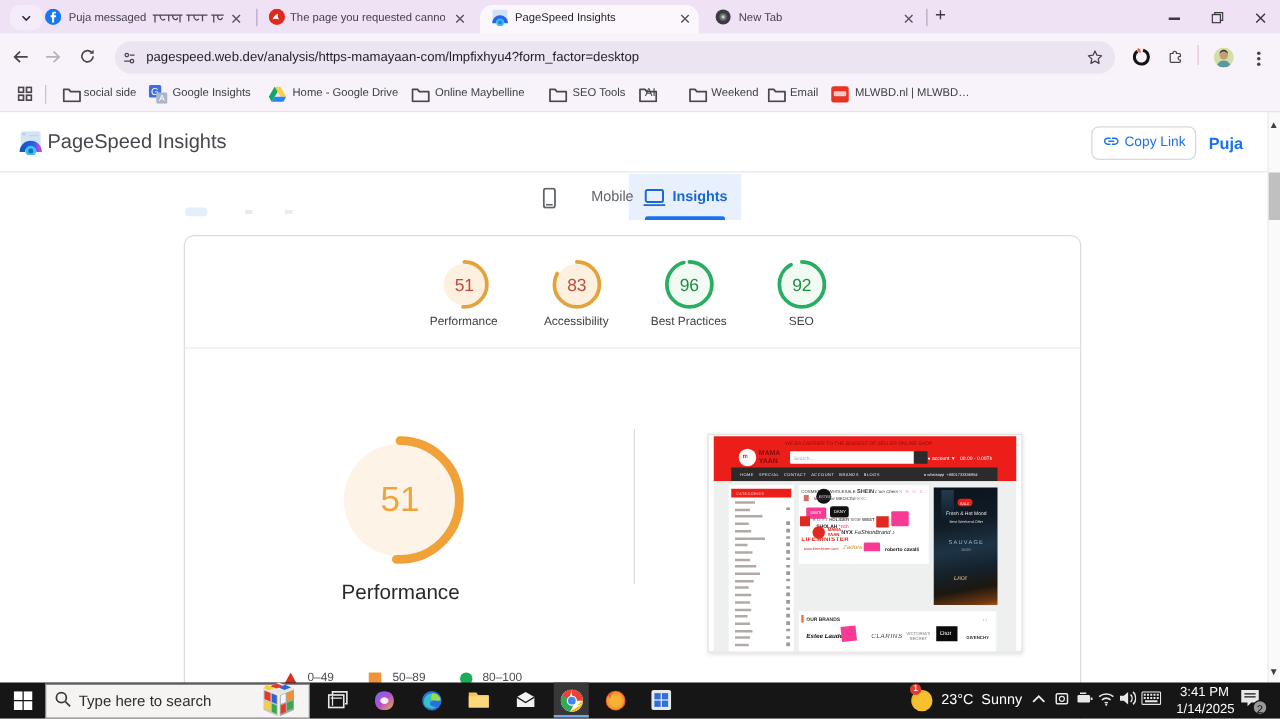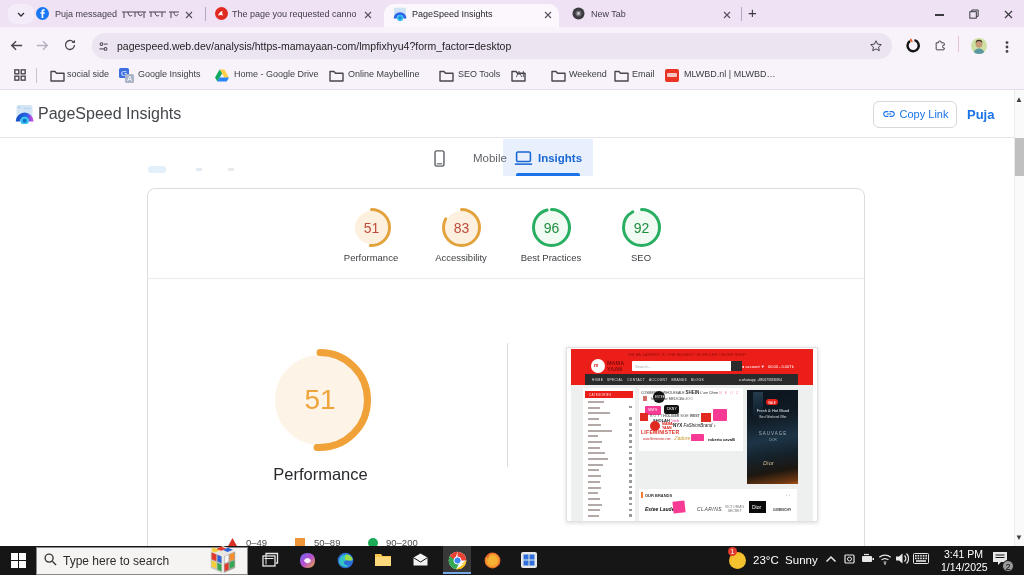--- a/index.html
+++ b/index.html
@@ -310,21 +310,21 @@
   </svg>
   <div id="perf" class="abs">Performance</div>
 
   <svg class="abs" style="left:227px;top:448px;" width="11" height="10" viewBox="0 0 11 10">
       <path d="M5.5 0L11 10H0z" fill="#d93025"></path>
     </svg>
   <div class="abs legtxt" style="left:246px;top:447px;">0–49</div>
   <div class="abs" style="left:295px;top:448px;width:10px;height:10px;background:#f09537;"></div>
   <div class="abs legtxt" style="left:314px;top:447px;">50–89</div>
   <div class="abs" style="left:368px;top:448px;width:10px;height:10px;border-radius:50%;background:#1cab57;"></div>
-  <div class="abs legtxt" style="left:386px;top:447px;">90–200</div>
+  <div class="abs legtxt" style="left:386px;top:447px;">80–100</div>
 
   <div id="vdiv" class="abs"></div>
 
   <div id="thumb" class="abs">
 
     <div class="abs" style="left:4px;top:1px;width:242px;height:36px;background:#ec1e19;"></div>
     <div class="abs tny" style="left:30px;top:4px;width:180px;color:#8f0f0c;text-align:center;">WE BA CARRIER TO THE BIGGEST OF SELLER ONLINE SHOP</div>
     <div class="abs" style="left:24px;top:11px;width:14px;height:14px;border-radius:50%;background:#fff;"></div>
     <div class="abs tny" style="left:27px;top:15px;color:#d41913;font-size:5px;font-weight:bold;">m</div>
     <div class="abs tny" style="left:40px;top:12px;color:#7e0d0a;font-size:5.5px;font-weight:bold;line-height:6px;">MAMA<br>YAAN</div>

